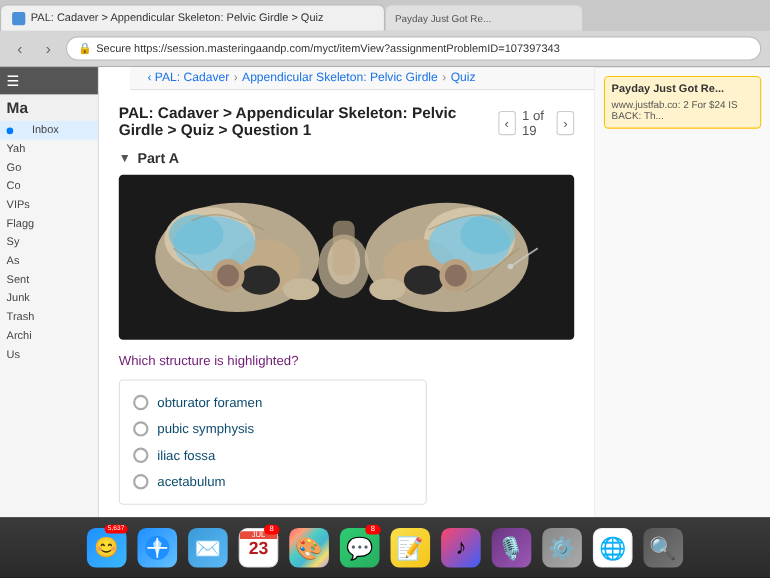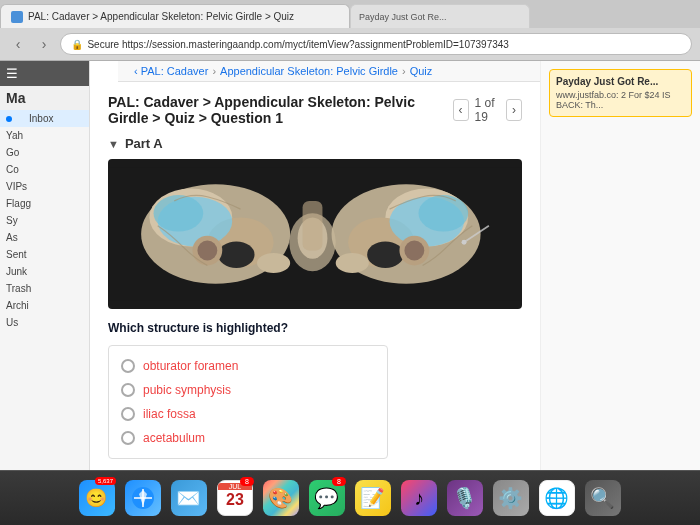--- a/index.html
+++ b/index.html
@@ -196,21 +196,21 @@
 
     
     .quiz-container {
       padding: 12px 18px;
       flex: 1;
     }
 
     .quiz-header {
       display: flex;
       justify-content: space-between;
-      align-items: center;
+      align-items: flex-end;
       margin-bottom: 10px;
     }
 
     .quiz-title {
       font-size: 14px;
       font-weight: bold;
       color: #222;
     }
 
     .question-nav {
@@ -266,42 +266,42 @@
 
     
     .pelvis-svg {
       width: 100%;
       height: 100%;
     }
 
     
     .question-text {
       font-size: 12px;
-      font-weight: 700;
-      color: #0f172a;
+      font-weight: 400;
+      color: #701a75;
       margin-bottom: 10px;
     }
 
     
     .choices-container {
       background: white;
       border: 1px solid #ddd;
       border-radius: 4px;
       padding: 8px 12px;
       margin-bottom: 12px;
       max-width: 280px;
     }
 
     .choice-item {
       display: flex;
       align-items: center;
       gap: 8px;
       padding: 5px 0;
       font-size: 12px;
-      color: #ef4444;
+      color: #0c4a6e;
       cursor: pointer;
     }
 
     .choice-radio {
       width: 14px;
       height: 14px;
       border-radius: 50%;
       border: 2px solid #aaa;
       background: white;
       flex-shrink: 0;

